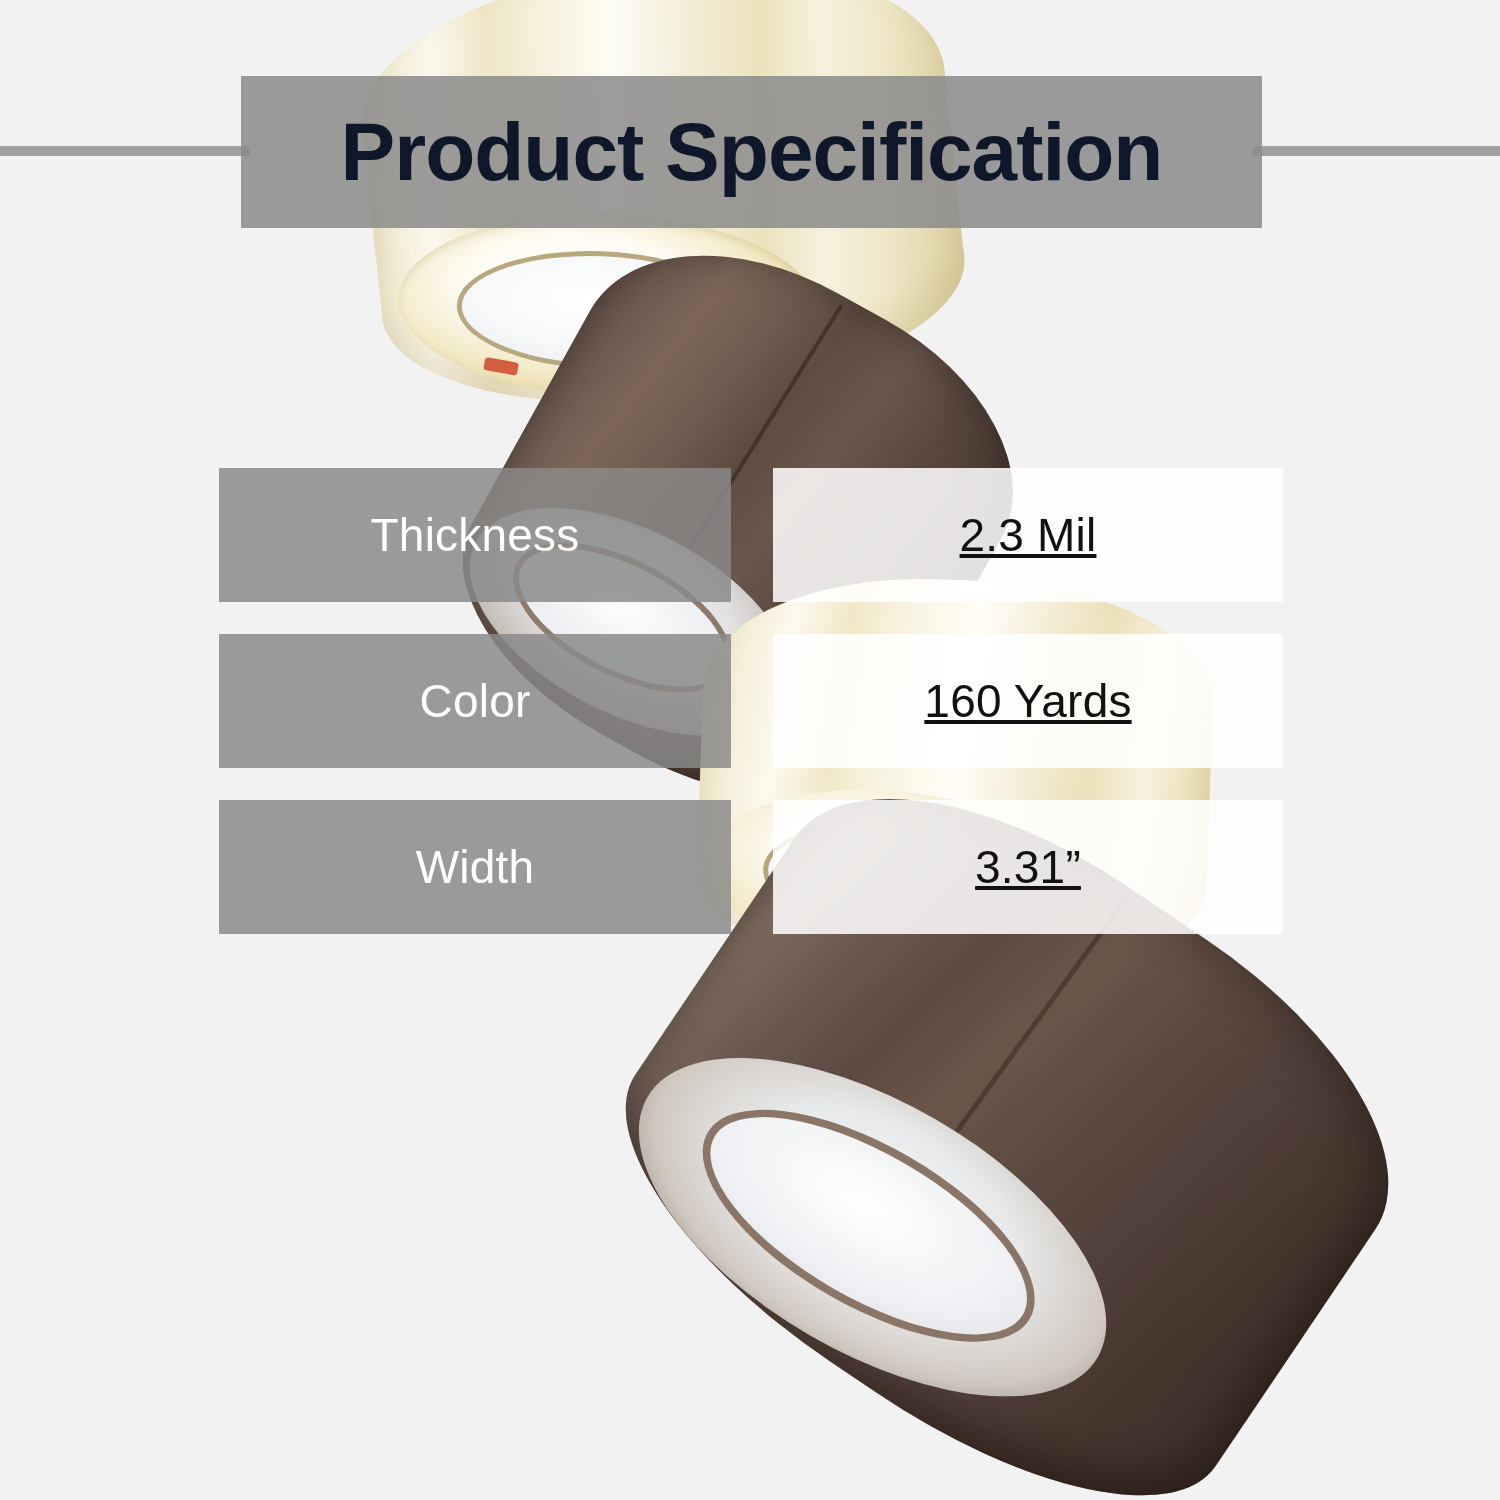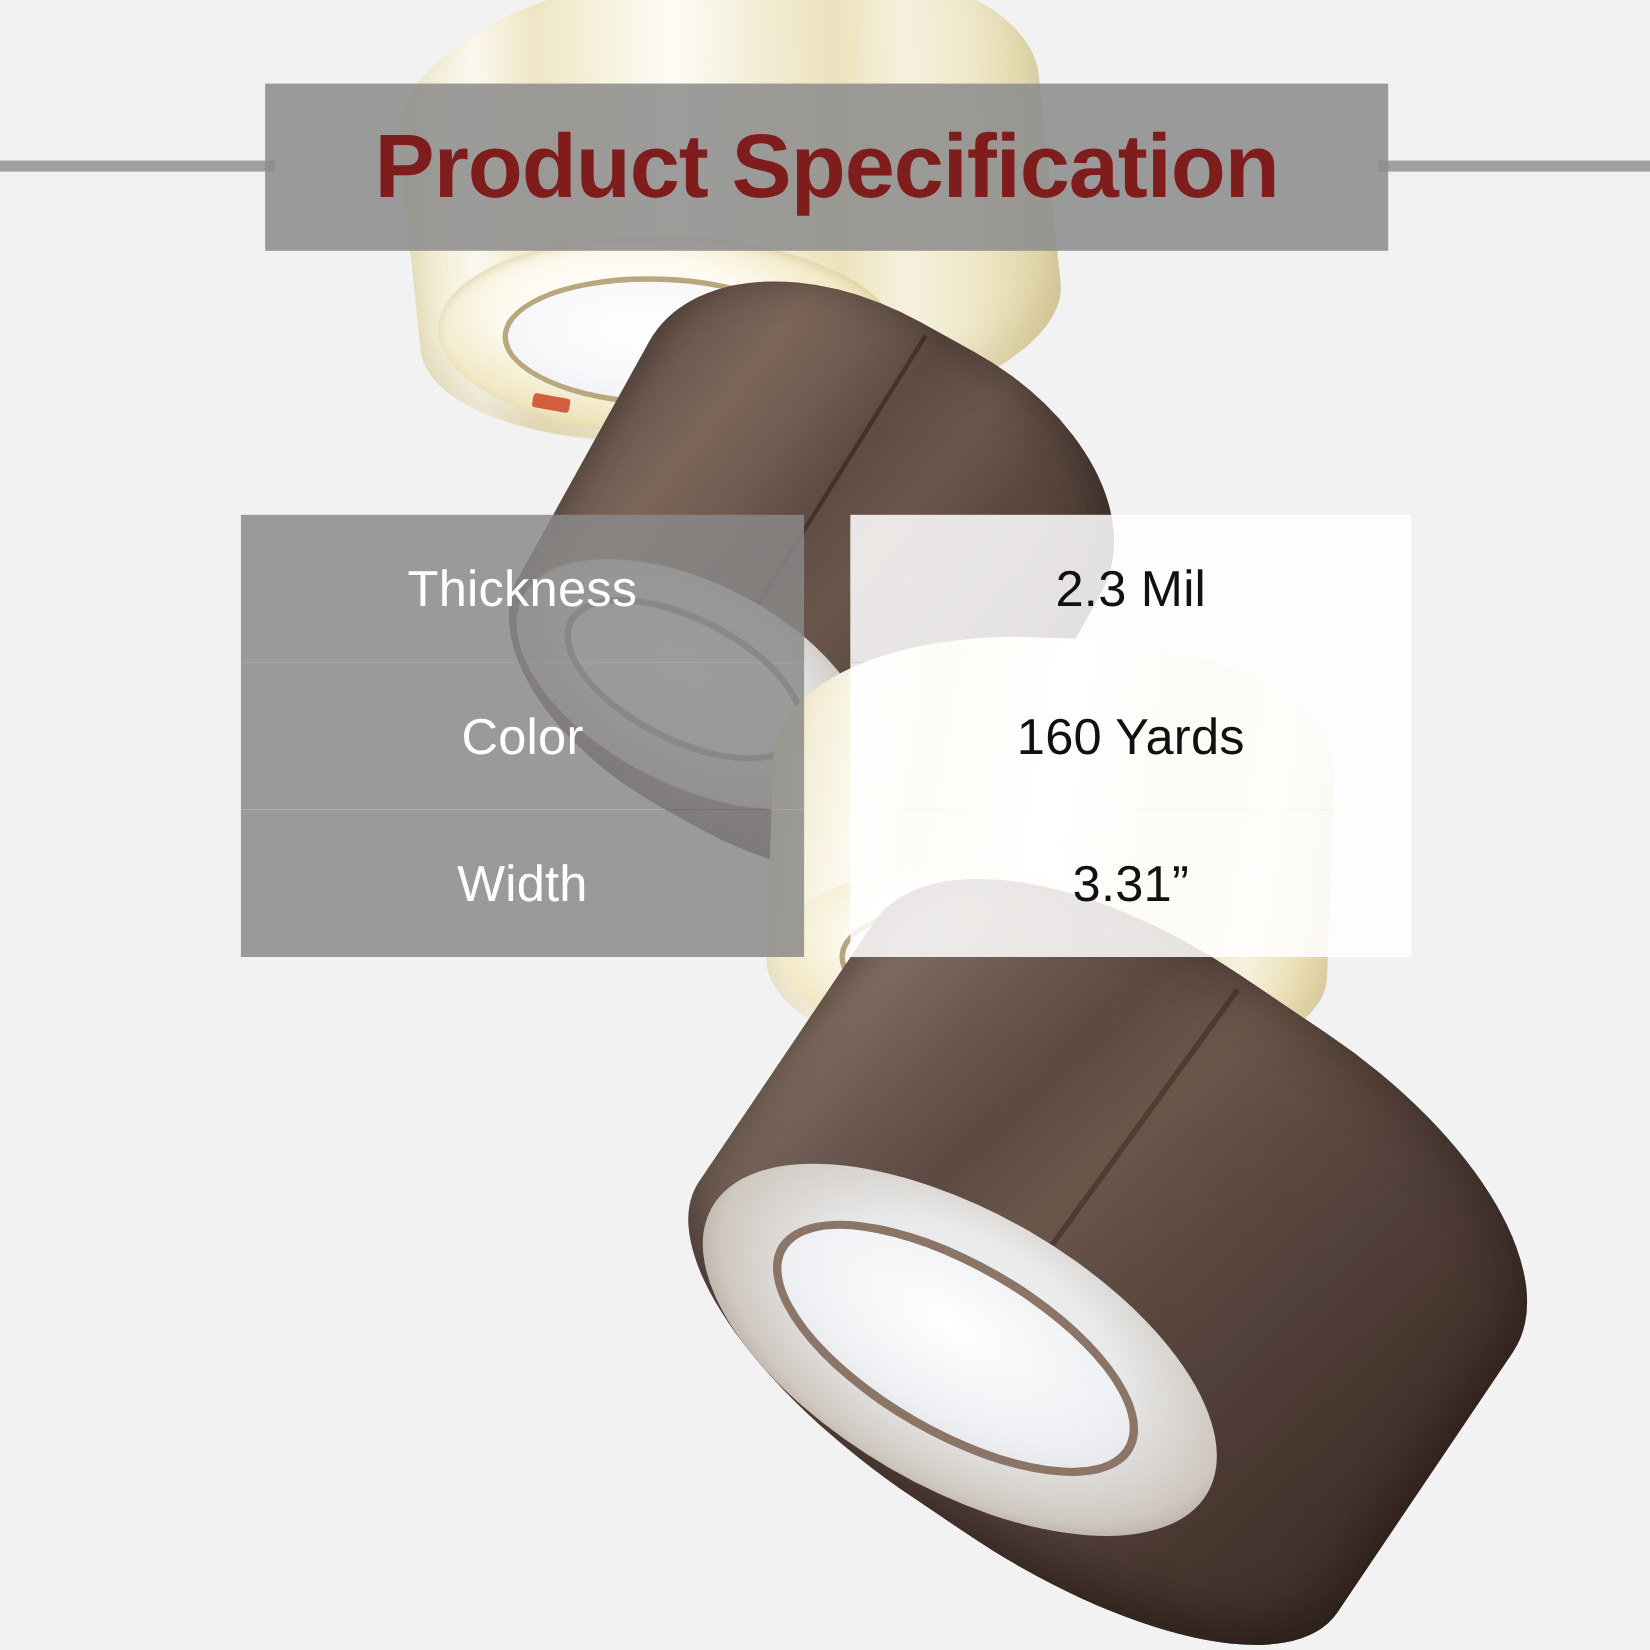--- a/index.html
+++ b/index.html
@@ -220,37 +220,38 @@
   #title-banner {
     position: absolute;
     left: 241px;  top: 76px;
     width: 1021px; height: 152px;
     background: rgba(140,140,140,.86);
     display: flex;
     align-items: center;
     justify-content: center;
   }
   #title-text {
-    color: #7f1d1d;
+    color: #0f172a;
     font-size: 82px;
     font-weight: 700;
     letter-spacing: -1px;
     line-height: 1;
     white-space: nowrap;
   }
 
   
   #spec-table {
     position: absolute;
     left: 219px;  top: 468px;
     width: 1064px;
   }
   .spec-row {
     position: relative;
     height: 134px;
+    margin-bottom: 32px;
   }
   .spec-row:last-child { margin-bottom: 0; }
 
   .spec-label {
     position: absolute;
     left: 0; top: 0;
     width: 512px; height: 134px;
     background: rgba(137,137,137,.84);
     display: flex;
     align-items: center;
@@ -265,20 +266,21 @@
     left: 554px; top: 0;
     width: 510px; height: 134px;
     background: rgba(255,255,255,.86);
     display: flex;
     align-items: center;
     justify-content: center;
     color: #111111;
     font-size: 46px;
     font-weight: 400;
     letter-spacing: .2px;
+    text-decoration: underline;
   }
 </style>
 </head>
 <body>
 
 <div id="canvas">
 
   <div class="photo-layer">
 
     <div class="roll" id="roll-clear-top">

